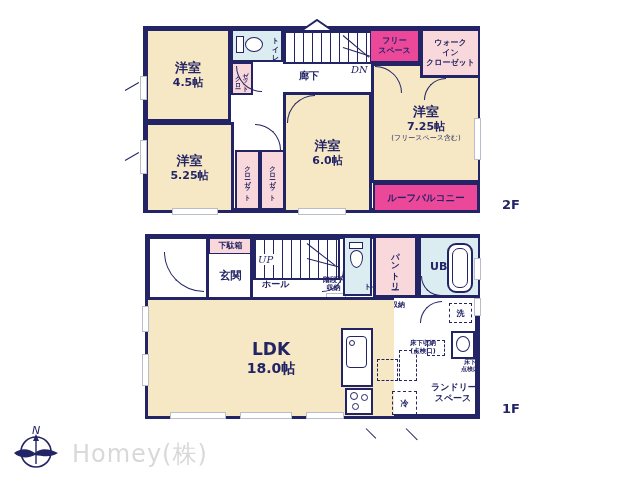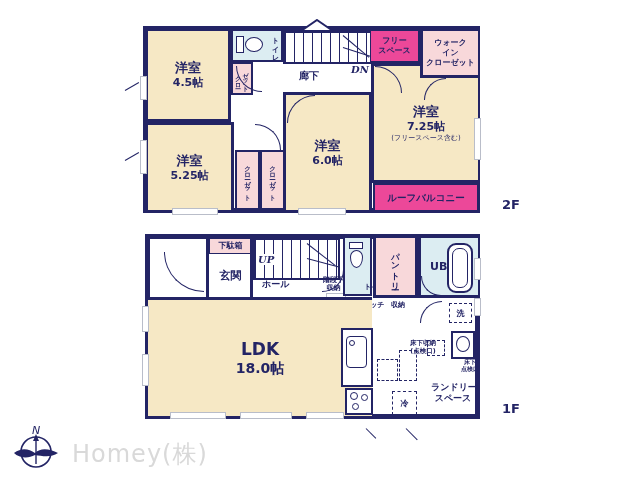--- a/index.html
+++ b/index.html
@@ -12,21 +12,21 @@
   .abs{position:absolute;box-sizing:border-box;}
   .outer{border:5px solid var(--wall);background:#fff;}
   .room{border:3px solid var(--wall);display:flex;flex-direction:column;align-items:center;justify-content:center;text-align:center;line-height:1.25;}
   .cream{background:var(--cream);} .pink{background:var(--pink);} .blue{background:var(--blue);} .white{background:#ec4899;}
   .rname{font-weight:bold;font-size:13px;} .rsize{font-weight:bold;font-size:11px;} .rnote{font-size:7px;}
   .big .rname{font-size:17px;} .big .rsize{font-size:14px;}
   .lab{font-weight:bold;font-size:9px;white-space:nowrap;}
   .lab7{font-size:7px;font-weight:bold;white-space:nowrap;line-height:1.2;margin-left:35px;}
   .lab8{font-size:8px;font-weight:bold;white-space:nowrap;line-height:1.25;}
   .vtext{writing-mode:vertical-rl;text-orientation:upright;letter-spacing:1px;font-weight:bold;}
-  .ital{font-family:"DejaVu Serif",serif;font-style:italic;font-weight:bold;font-size:10px;}
+  .ital{font-family:"DejaVu Serif",serif;font-style:italic;font-weight:normal;font-size:10px;}
   .stairs{background:
       repeating-linear-gradient(to right, var(--wall) 0 1px, transparent 1px 9px);
       border:2px solid var(--wall);background-color:#fff;}
   .diag{position:absolute;background:var(--wall);height:1px;transform-origin:left center;}
   .win{background:#fff;border:1px solid var(--win);}
   .arc{border:0 solid var(--wall);background:transparent;}
   .dash{border:1px dashed var(--wall);display:flex;align-items:center;justify-content:center;font-size:8px;font-weight:bold;background:transparent;}
   .fix{background:#fff;border:2px solid var(--wall);}
   .wallseg{background:var(--wall);}
   .floorlab{font-weight:bold;font-size:13px;margin-left:18px;}
@@ -165,21 +165,21 @@
   <div class="abs dash" style="left:427px;top:340px;width:18px;height:16px;"></div>
   <div class="abs lab7" style="left:426px;top:358px;font-size:6px;text-align:center;">
     <span style="display:block;">床下</span>
     <span style="display:block;">点検口</span>
   </div>
   <div class="abs lab8" style="left:431px;top:382px;font-size:9px;text-align:center;width:44px;">
     <span style="display:block;">ランドリー</span>
     <span style="display:block;">スペース</span>
   </div>
 
-  <div class="abs room cream big" style="left:148px;top:297px;width:224px;height:119px;border-width:3px 0 0 0;">
+  <div class="abs room cream big" style="left:148px;top:297px;width:246px;height:119px;border-width:3px 0 0 0;">
     <span class="rname">LDK</span>
     <span class="rsize">18.0帖</span>
   </div>
 
   <div class="abs fix" style="left:341px;top:328px;width:32px;height:59px;border-width:2px;"></div>
   <div class="abs" style="left:346px;top:336px;width:21px;height:32px;border:1px solid var(--wall);border-radius:4px;"></div>
   <div class="abs" style="left:349px;top:340px;width:6px;height:6px;border:1px solid var(--wall);border-radius:50%;"></div>
   <div class="abs fix" style="left:345px;top:388px;width:28px;height:27px;border-width:2px;"></div>
   <div class="abs" style="left:350px;top:392px;width:8px;height:8px;border:1px solid var(--wall);border-radius:50%;"></div>
   <div class="abs" style="left:361px;top:394px;width:7px;height:7px;border:1px solid var(--wall);border-radius:50%;"></div>

